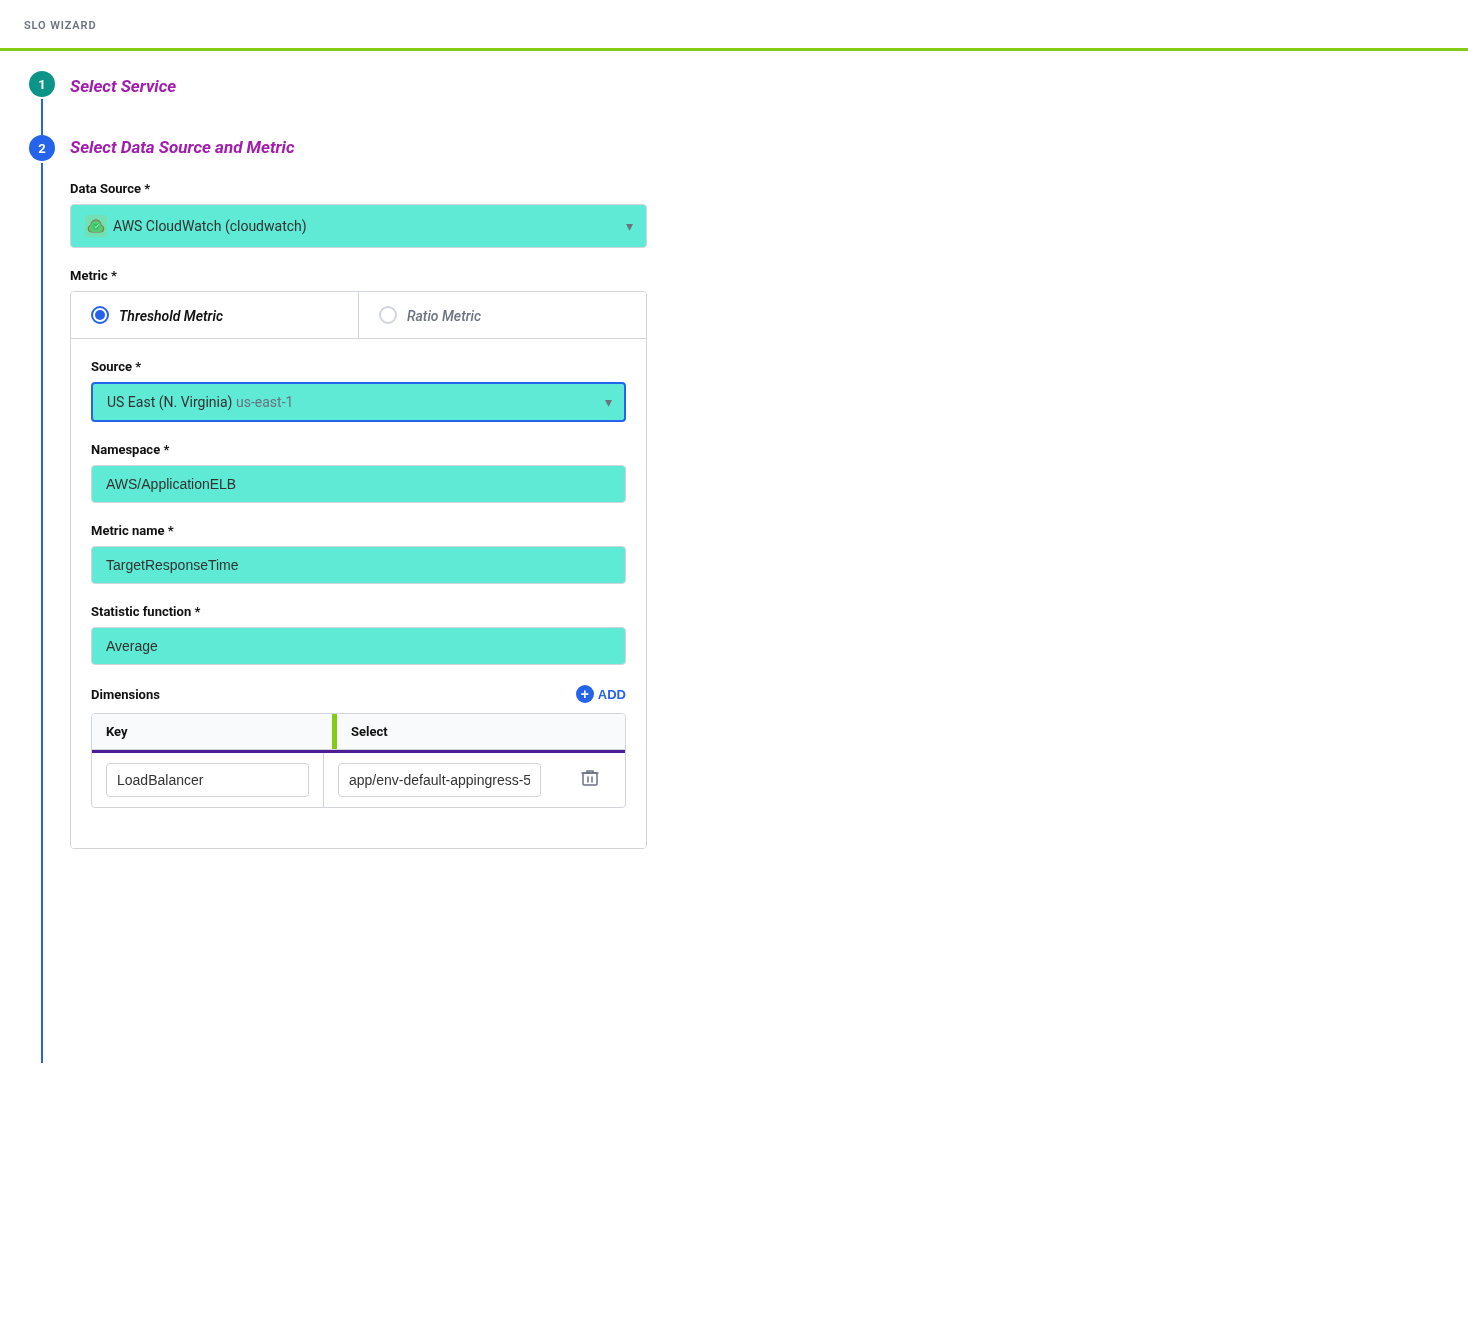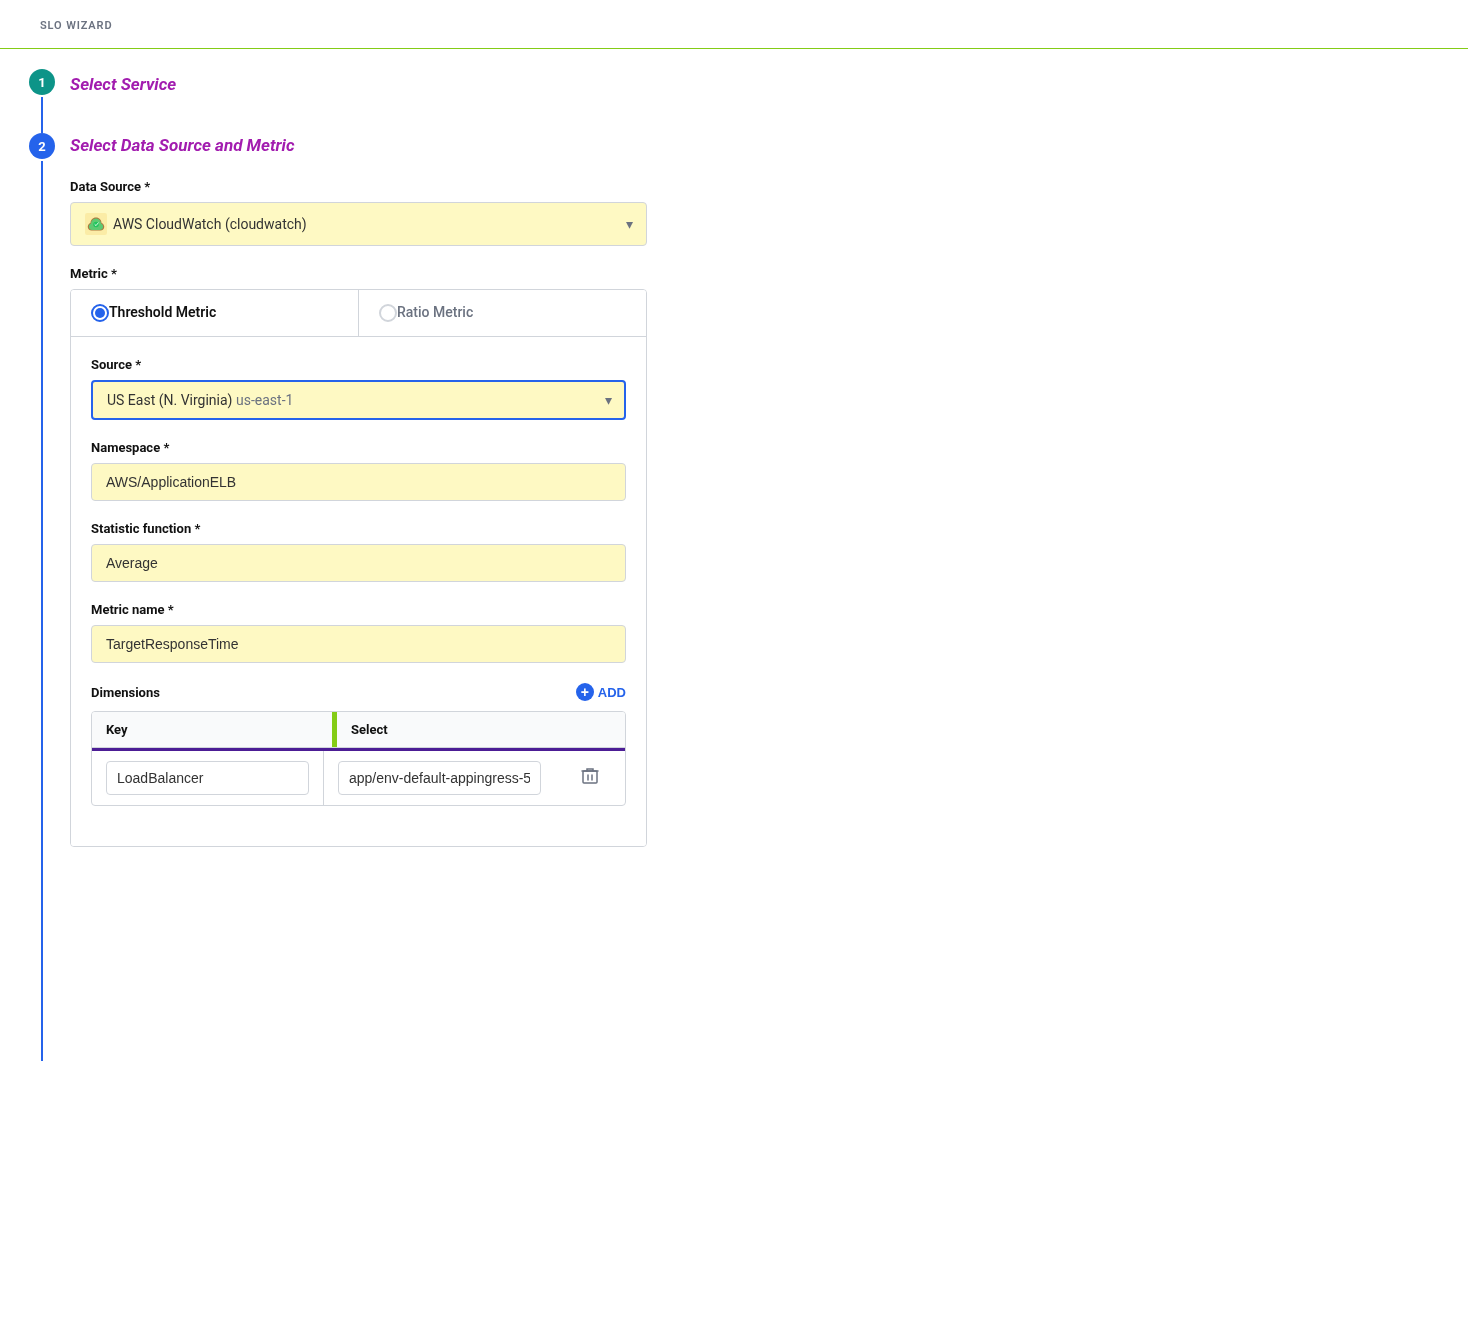--- a/index.html
+++ b/index.html
@@ -10,22 +10,22 @@
       font-size: 14px;
     }
 
     .page-wrapper {
       max-width: 1468px;
       min-height: 1328px;
       background: #fff;
     }
 
     .top-bar {
-      padding: 16px 40px;
-      border-bottom: 1px solid #84cc16;
+      padding: 16px 24px;
+      border-bottom: 3px solid #84cc16;
     }
 
     .top-bar-title {
       font-size: 11px;
       font-weight: 600;
       color: #6b7280;
       letter-spacing: 0.08em;
       text-transform: uppercase;
     }
 
@@ -46,21 +46,21 @@
       width: 100%;
     }
 
     .form-select, .form-input {
       width: 100%;
       padding: 10px 14px;
       border: 1px solid #d1d5db;
       border-radius: 4px;
       font-size: 14px;
       color: #333;
-      background: #fef9c3;
+      background: #5eead4;
       appearance: none;
       outline: none;
       cursor: pointer;
     }
 
     .select-chevron {
       position: absolute;
       right: 14px;
       top: 50%;
       transform: translateY(-50%);
@@ -84,27 +84,28 @@
     .metric-tabs-header {
       display: flex;
       border-bottom: 1px solid #d1d5db;
       background: #fff;
     }
 
     .metric-tab {
       flex: 1;
       padding: 14px 20px;
       display: flex;
-      align-items: flex-start;
-      gap: 0;
+      align-items: flex-end;
+      gap: 10px;
       cursor: pointer;
       font-size: 14px;
       font-weight: 500;
       color: #6b7280;
       border-right: 1px solid #d1d5db;
+      font-style: italic;
     }
 
     .metric-tab:last-child {
       border-right: none;
     }
 
     .metric-tab.active {
       color: #111;
       font-weight: 600;
     }
@@ -396,27 +397,27 @@
                       <span class="select-chevron">▾</span>
                     </div>
                   </div>
 
                   <div class="form-group">
                     <label class="form-label">Namespace *</label>
                     <input type="text" class="form-input" value="AWS/ApplicationELB" style="">
                   </div>
 
                   <div class="form-group">
+                    <label class="form-label">Metric name *</label>
+                    <input type="text" class="form-input" value="TargetResponseTime" style="">
+                  </div>
+
+                  <div class="form-group">
                     <label class="form-label">Statistic function *</label>
                     <input type="text" class="form-input" value="Average" style="">
-                  </div>
-
-                  <div class="form-group">
-                    <label class="form-label">Metric name *</label>
-                    <input type="text" class="form-input" value="TargetResponseTime" style="">
                   </div>
 
                   <div class="dimensions-section">
                     <div class="dimensions-header">
                       <span class="dimensions-label">Dimensions</span>
                       <button class="add-btn">
                         <div class="add-icon">+</div>
                         <span>ADD</span>
                       </button>
                     </div>

